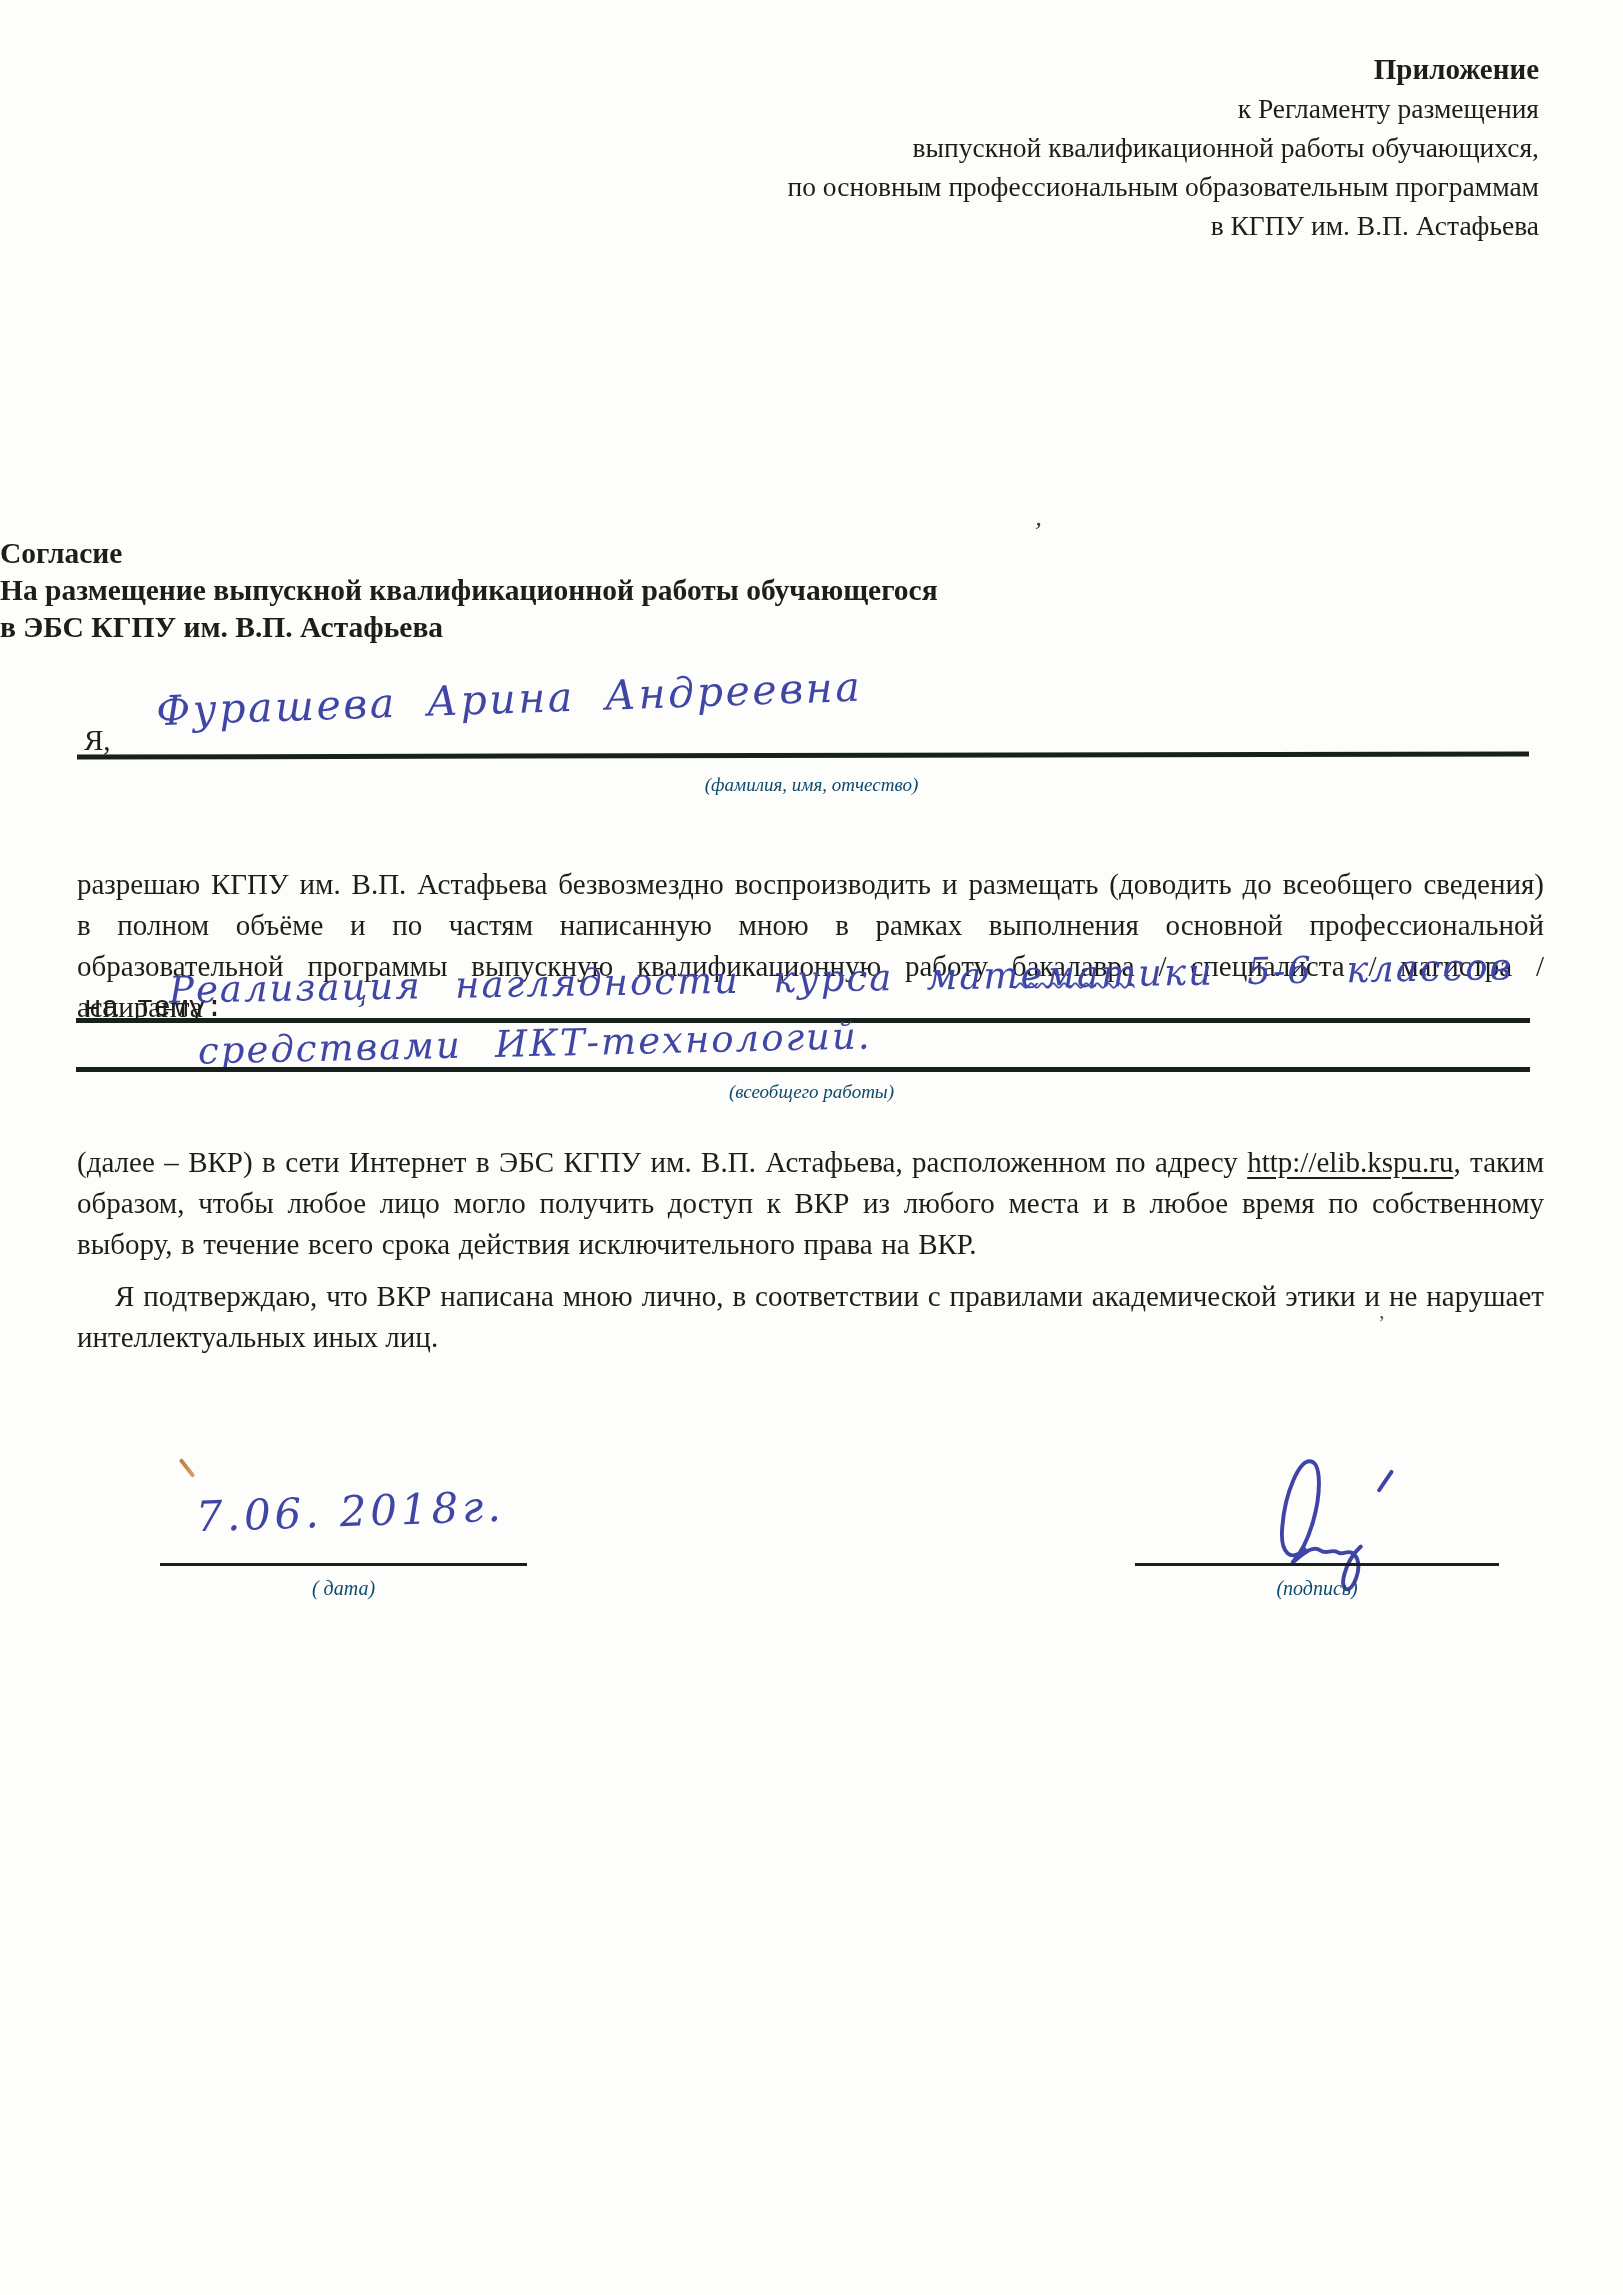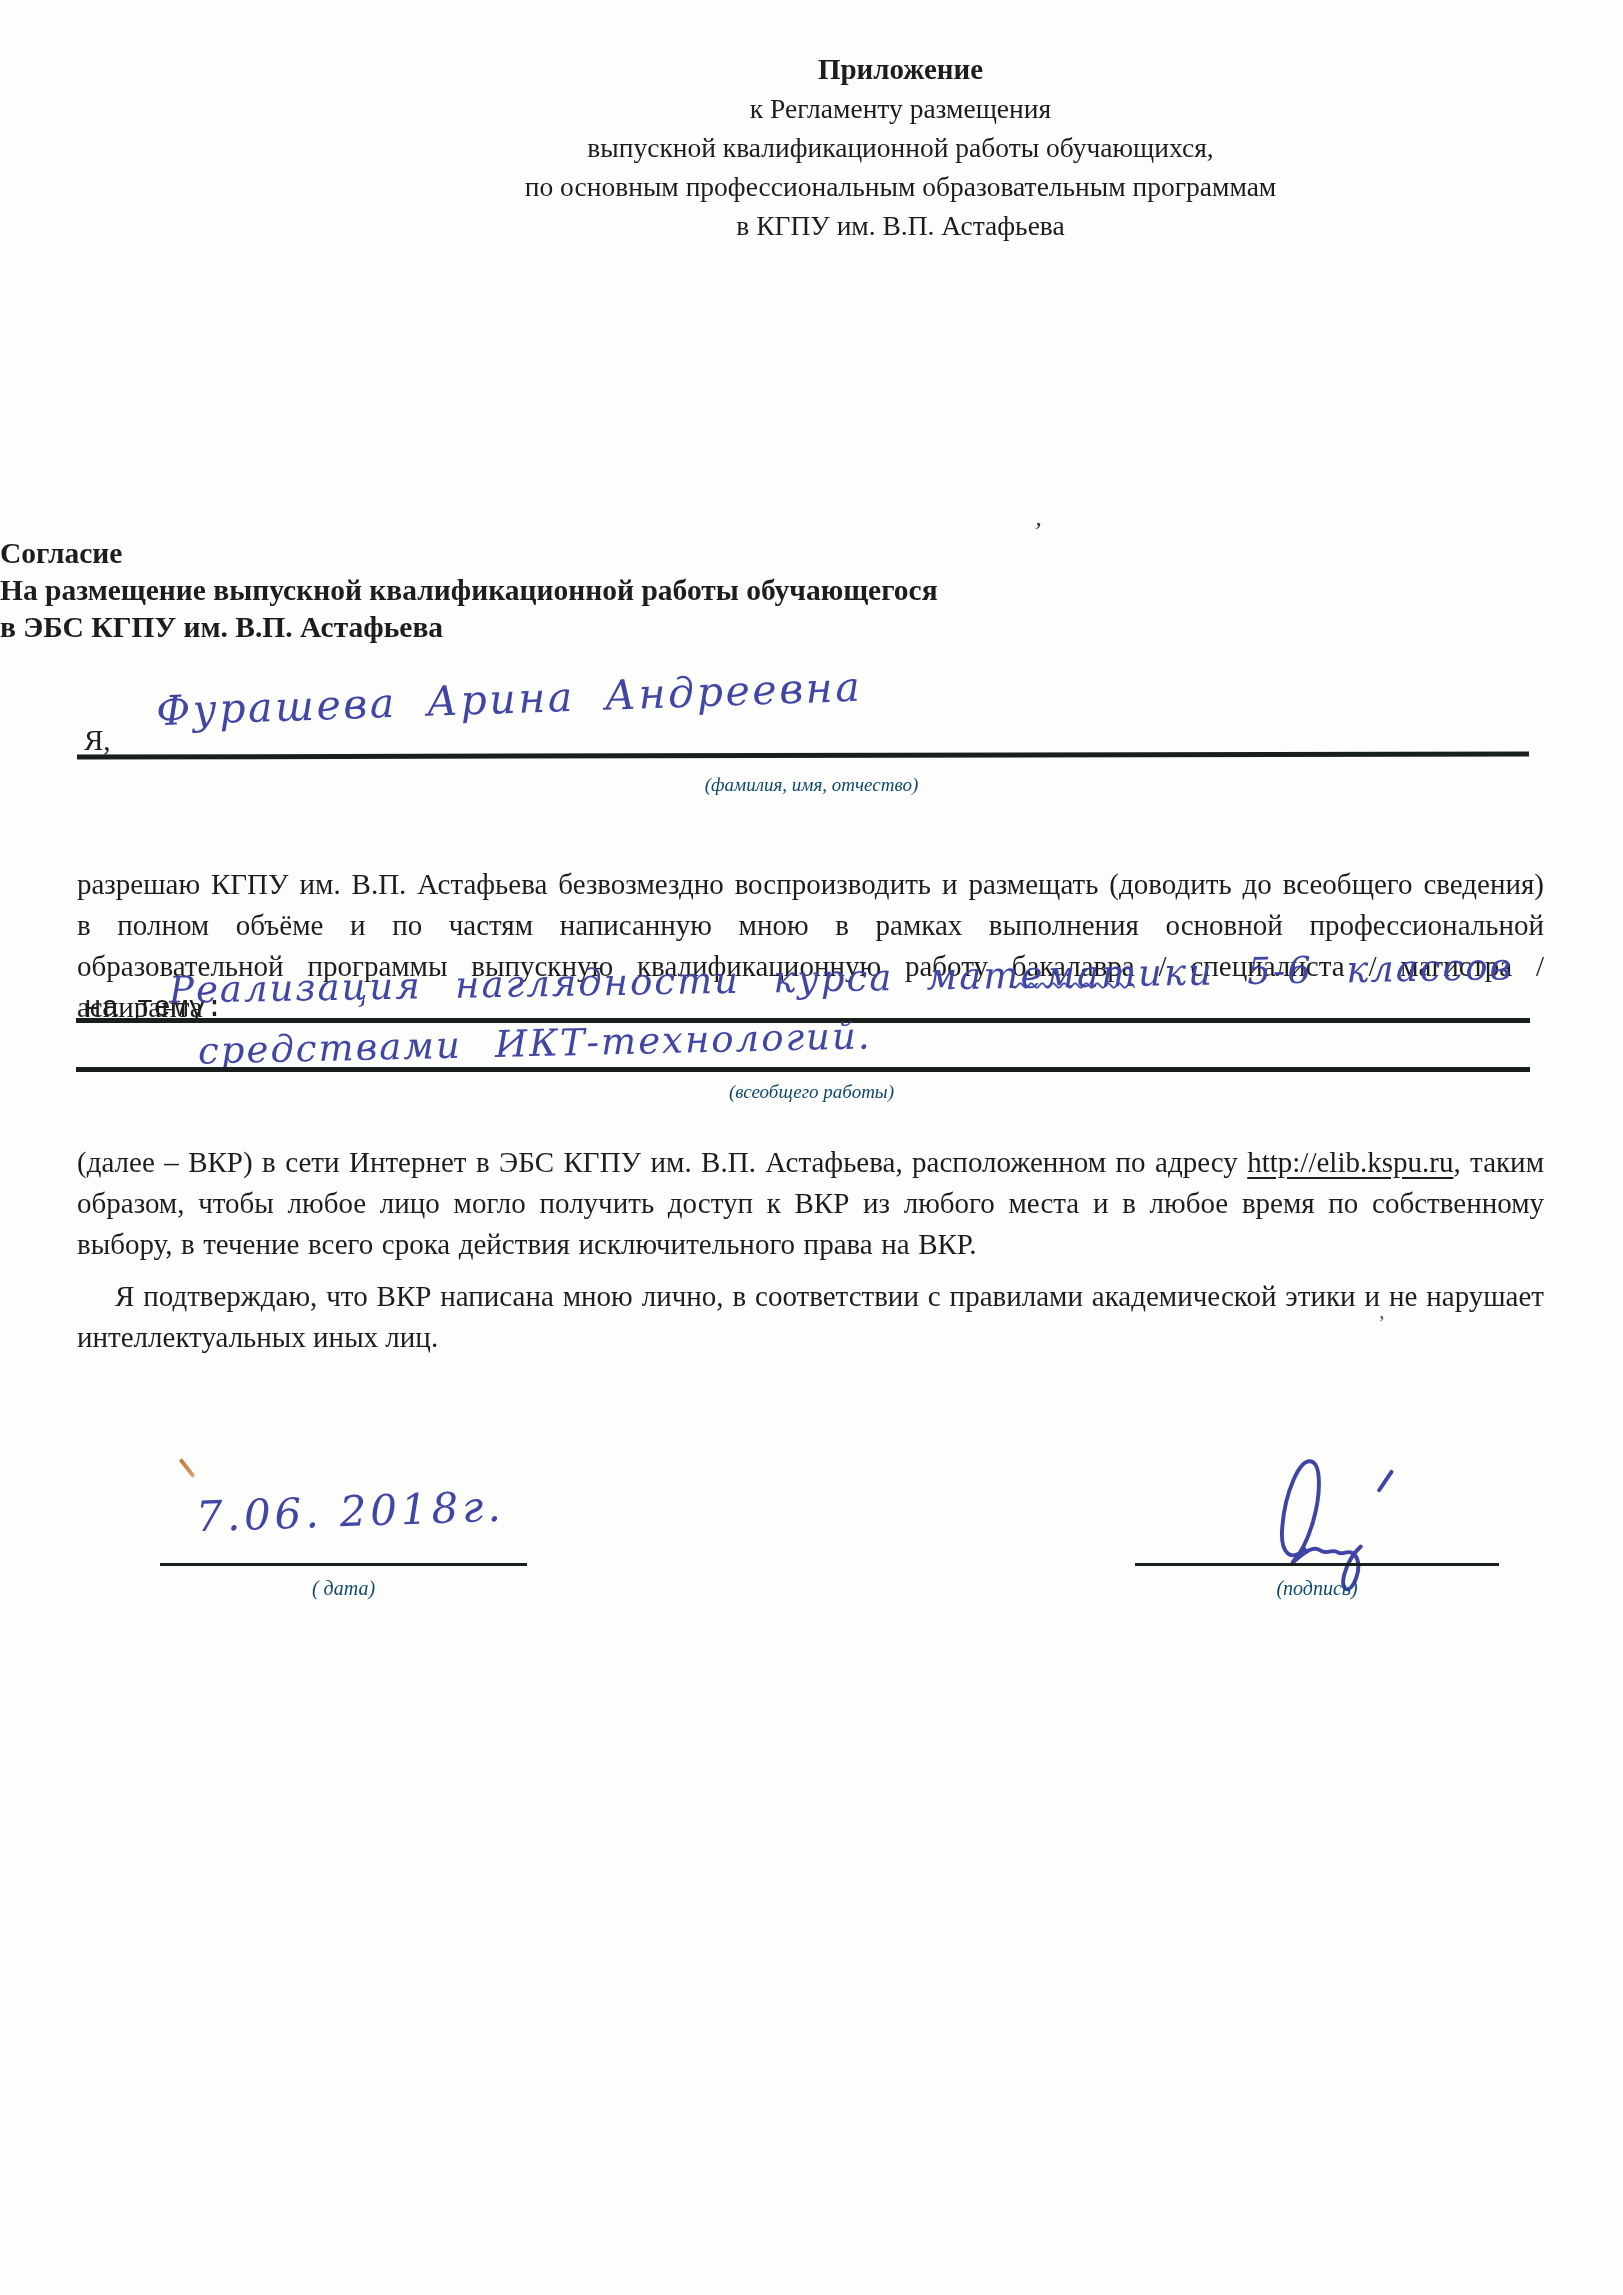--- a/index.html
+++ b/index.html
@@ -9,21 +9,21 @@
     font-family: "Liberation Serif", serif;
     color: #1d1d1b;
     position: relative;
     overflow: hidden;
   }
   .sheet { position: absolute; inset: 0; }
 
   
   .header-block {
     position: absolute; top: 50px; right: 84px; left: 262px;
-    text-align: center; font-size: 27.5px; line-height: 39px;
+    text-align: right; font-size: 27.5px; line-height: 39px;
   }
   .header-block .line { display: block; }
   .header-block .line.bold { font-weight: bold; font-size: 29px; }
 
   
   .title-block {
     position: absolute; top: 535px; left: 0; right: 12px;
     font-weight: bold;
     font-size: 29.5px; line-height: 37px;
   }

